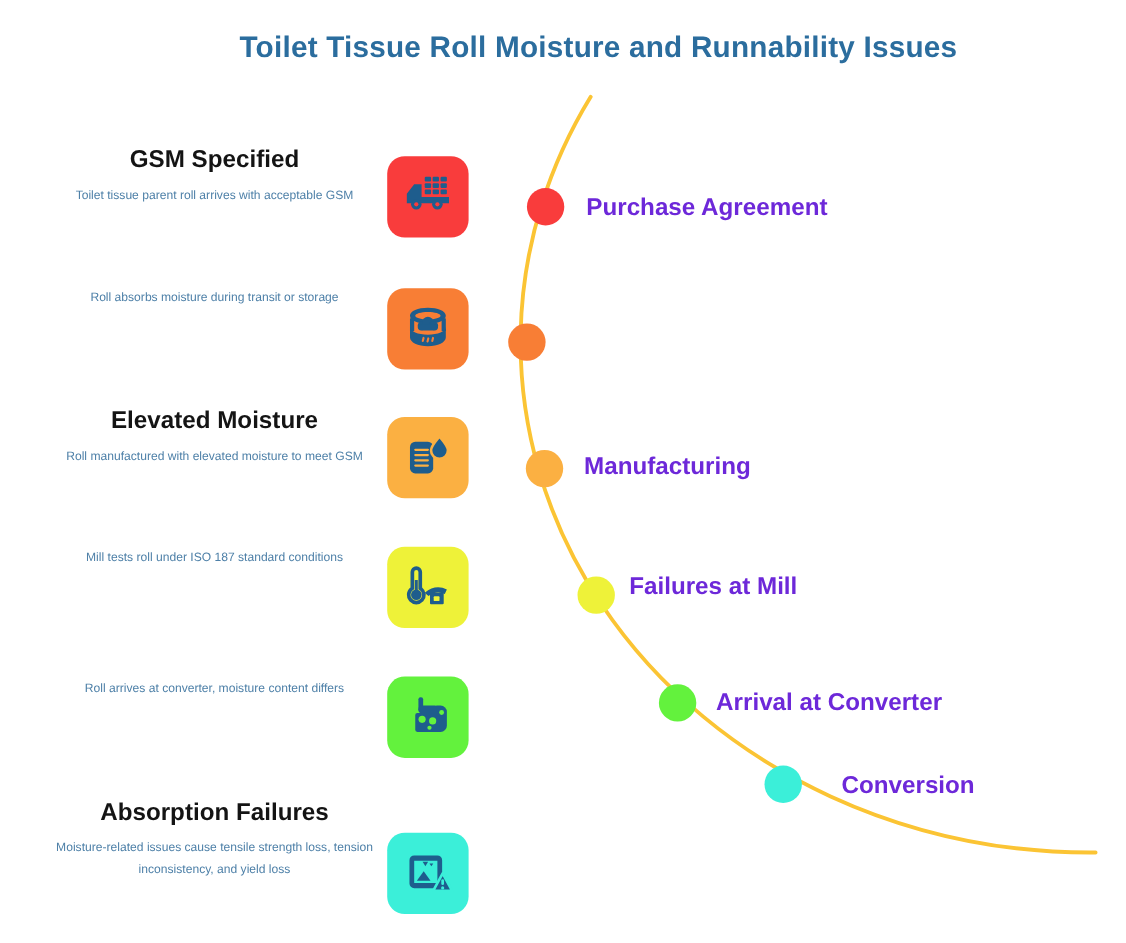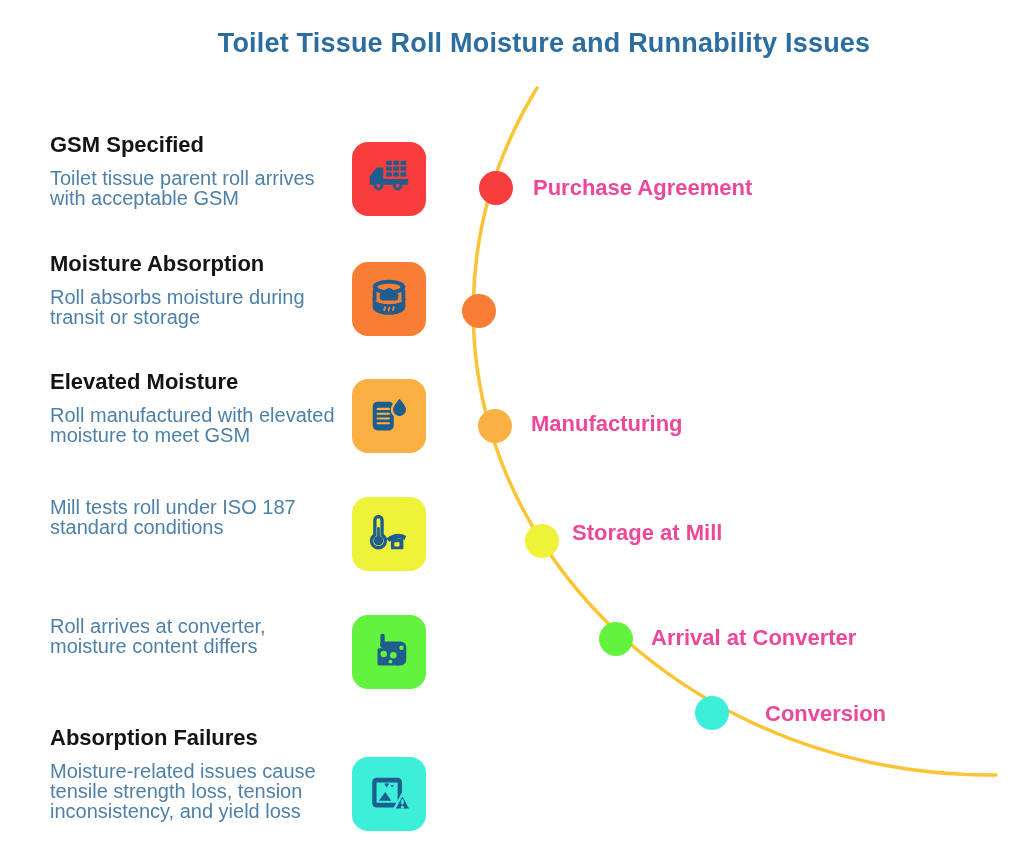--- a/index.html
+++ b/index.html
@@ -1,28 +1,28 @@
 <!DOCTYPE html>
 <html><head>
 <meta charset="utf-8">
 <style>
   html,body{margin:0;padding:0;background:#ffffff;}
   .stage{position:relative;width:1024px;height:857px;background:#ffffff;overflow:hidden;
          font-family:"Liberation Sans",sans-serif;}
   .page-title{position:absolute;left:0;top:28px;width:1024px;text-align:center;
               font-size:27px;font-weight:bold;color:#2B6D9E;letter-spacing:.2px;padding-left:32px;}
   .curve-svg{position:absolute;left:0;top:0;width:1024px;height:857px;pointer-events:none;}
-  .issue-text{position:absolute;left:50px;width:290px;text-align:left;}
+  .issue-text{position:absolute;left:50px;width:290px;text-align:center;}
   .issue-title{font-size:22px;font-weight:bold;color:#141414;line-height:26px;}
-  .issue-desc{margin-top:10px;font-size:20px;line-height:20px;color:#4E80A8;}
+  .issue-desc{margin-top:10px;font-size:11px;line-height:20px;color:#4E80A8;}
   .issue-icon{position:absolute;left:352px;width:74px;height:74px;border-radius:16px;
               display:flex;align-items:center;justify-content:center;}
   .issue-icon svg{width:46px;height:46px;display:block;}
   .dot{position:absolute;width:34px;height:34px;border-radius:50%;}
-  .stage-label{position:absolute;font-size:22px;font-weight:bold;color:#ec4899;
+  .stage-label{position:absolute;font-size:22px;font-weight:bold;color:#6d28d9;
                line-height:26px;white-space:nowrap;}
   .t1{top:132px}.t2{top:251px}.t3{top:369px}.t4{top:487px}.t5{top:606px}.t6{top:725px}
   .i1{top:142px}.i2{top:262px}.i3{top:379px}.i4{top:497px}.i5{top:615px}.i6{top:757px}
 </style>
 </head>
 <body>
 
 <div class="stage">
 
   <div class="page-title">Toilet Tissue Roll Moisture and Runnability Issues</div>
@@ -51,21 +51,20 @@
         <circle cx="13" cy="31" r="5"></circle>
           <circle cx="33" cy="31" r="5"></circle>
         <circle cx="13" cy="31" r="2" style="fill: rgb(249, 60, 60);"></circle>
         <circle cx="33" cy="31" r="2" style="fill: rgb(249, 60, 60);"></circle>
       </svg>
     </div>
   </div>
 
   <div>
     <div class="issue-text t2">
-      <div class="issue-title">Moisture Absorption</div>
       <div class="issue-desc">Roll absorbs moisture during transit or storage</div>
     </div>
     <div class="issue-icon i2" style="background-color: rgb(248, 126, 53); color: rgb(30, 93, 141);">
       <svg viewBox="0 0 48 48" fill="currentColor">
         <path fill-rule="evenodd" d="M24 4C14.6 4 7 7.1 7 11.5S14.6 19 24 19s17-3.1 17-7.5S33.4 4 24 4Zm0 4c6.6 0 12 1.6 12 3.5S30.6 15 24 15s-12-1.6-12-3.5S17.4 8 24 8Z"></path>
         <rect x="7" y="14" width="4" height="12"></rect>
           <rect x="37" y="14" width="4" height="12"></rect>
         <path d="M7 22c0 4.4 7.6 7.5 17 7.5S41 26.4 41 22v10c0 5-7.6 8.5-17 8.5S7 37 7 32Z"></path>
         <g>
           <circle cx="18.5" cy="21" r="4.2"></circle>
@@ -159,17 +158,17 @@
 
   <div class="dot" style="left: 479px; top: 171px; background-color: rgb(249, 60, 60);"></div>
   <div class="dot" style="left: 462px; top: 294px; background-color: rgb(248, 126, 53);"></div>
   <div class="dot" style="left: 478px; top: 409px; background-color: rgb(251, 176, 66);"></div>
   <div class="dot" style="left: 525px; top: 524px; background-color: rgb(238, 242, 57);"></div>
   <div class="dot" style="left: 599px; top: 622px; background-color: rgb(99, 242, 61);"></div>
   <div class="dot" style="left: 695px; top: 696px; background-color: rgb(59, 239, 217);"></div>
 
   <div class="stage-label" style="left:533px;top:175px">Purchase Agreement</div>
   <div class="stage-label" style="left:531px;top:411px">Manufacturing</div>
-  <div class="stage-label" style="left:572px;top:520px">Storage at Mill</div>
+  <div class="stage-label" style="left:572px;top:520px">Failures at Mill</div>
   <div class="stage-label" style="left:651px;top:625px">Arrival at Converter</div>
   <div class="stage-label" style="left:765px;top:701px">Conversion</div>
 
 </div>
 
 </body></html>

